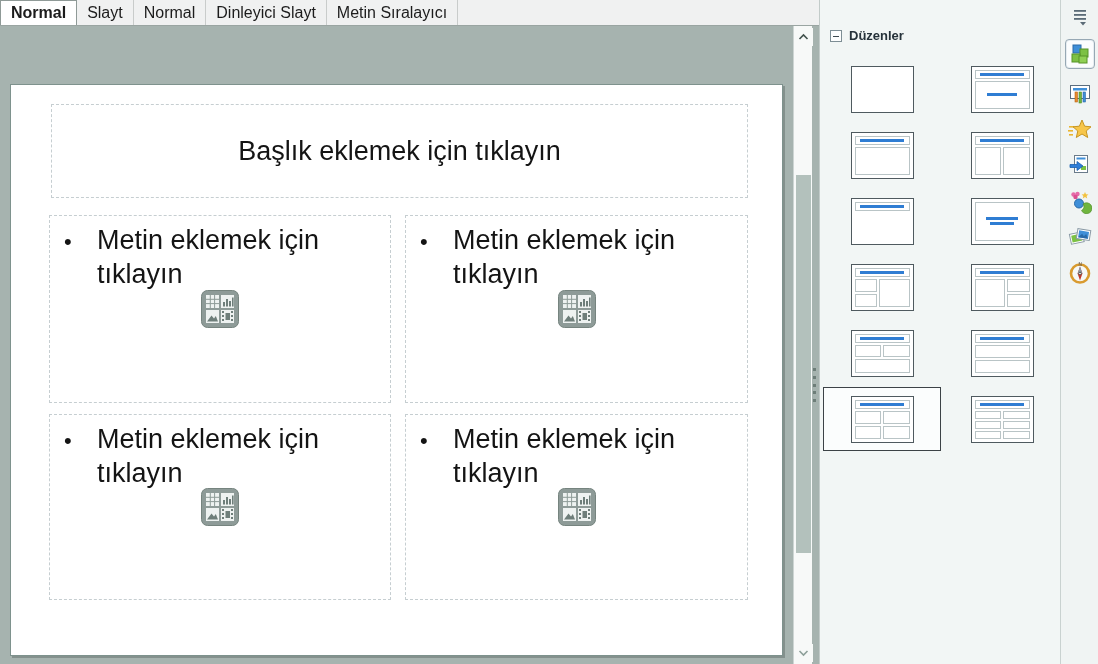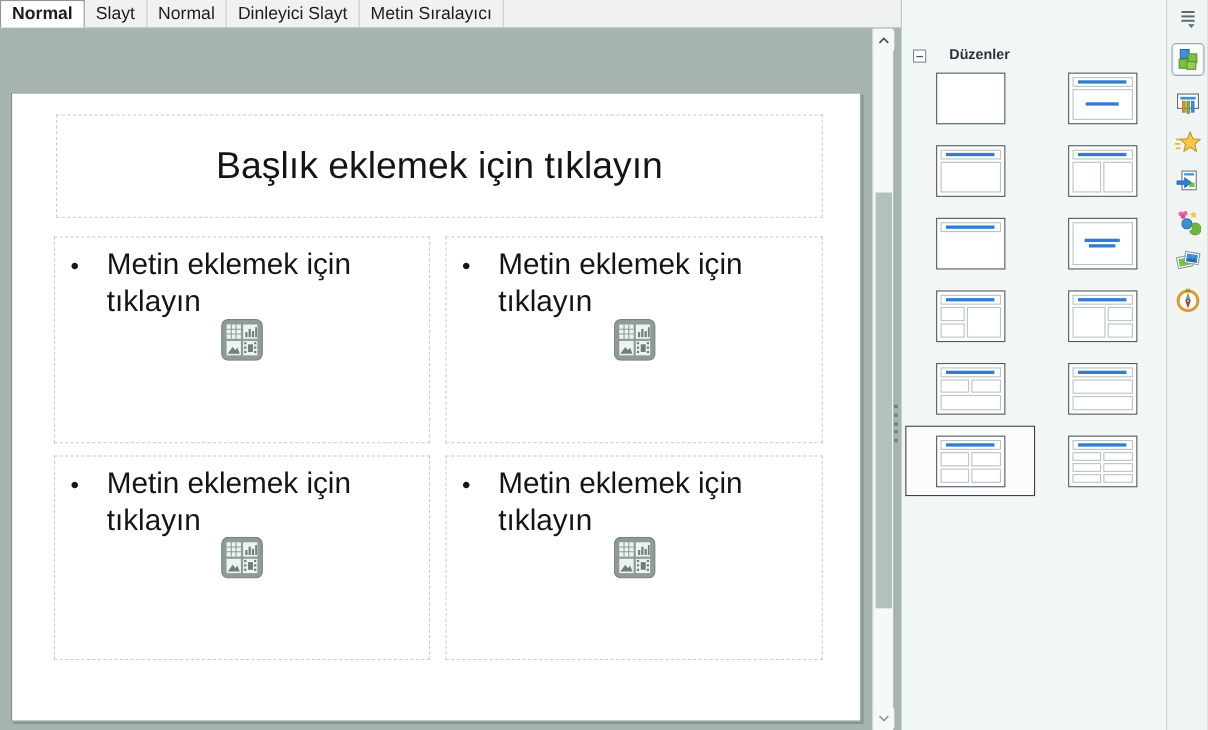--- a/index.html
+++ b/index.html
@@ -13,21 +13,21 @@
   .vtab { padding:0 10px; display:flex; align-items:center; font-size:16px; color:#1c1c1c;
           border-right:1px solid #c9cccb; cursor:default; white-space:nowrap; }
   .vtab.active { background:#ffffff; font-weight:bold; border:1px solid #8f9a97; border-bottom:none; }
 
   
   .workspace { position:absolute; left:0; top:26px; width:793px; height:638px; background:#a6b3af; }
   .slide { position:absolute; left:10px; top:58px; width:773px; height:572px; background:#ffffff;
            border:1px solid #7e928d; box-shadow:2px 2px 0 rgba(90,105,100,.45); }
   .ph { position:absolute; border:1px dashed #c6ced1; }
   .ph-title { left:40px; top:19px; width:697px; height:94px; display:flex; align-items:center; justify-content:center; }
-  .ph-title span { font-size:34px; color:#141414; letter-spacing:0px; }
+  .ph-title span { font-size:27px; color:#141414; letter-spacing:0px; }
   .content-box { padding:7px 10px 0 14px; font-size:27px; color:#141414; line-height:34px; }
   .cb-tl { left:38px;  top:130px; width:342px; height:188px; }
   .cb-tr { left:394px; top:130px; width:343px; height:188px; }
   .cb-bl { left:38px;  top:329px; width:342px; height:186px; }
   .cb-br { left:394px; top:329px; width:343px; height:186px; }
   .cb-text { display:flex; }
   .cb-bullet { font-size:22px; width:33px; flex:none; padding-top:2px; }
   .ph-icon { position:absolute; left:50%; top:50%; transform:translate(-50%,-50%); width:38px; height:38px; cursor:pointer; }
 
   
@@ -38,21 +38,21 @@
   .splitter-dots { position:absolute; left:813px; top:342px; width:4px; height:34px;
                    display:flex; flex-direction:column; justify-content:space-between; }
   .splitter-dots i { display:block; width:3px; height:3px; background:#6d7d78; }
 
   
   .panel { position:absolute; left:819px; top:0; width:241px; height:664px; background:#f2f6f5; border-left:1px solid #c2cbc9; }
   .panel-header { position:absolute; left:0; top:0; width:100%; height:30px; }
   .panel-title { position:absolute; left:24px; top:8px; font-size:13px; font-weight:bold; color:#26323a; }
   .panel-close { position:absolute; right:12px; top:5px; width:18px; height:18px; font-size:15px; color:#4e5a60;
                  display:flex; align-items:center; justify-content:center; cursor:pointer; }
-  .section-row { position:absolute; left:10px; top:42px; display:flex; align-items:flex-end; gap:21px; }
+  .section-row { position:absolute; left:10px; top:28px; display:flex; align-items:center; gap:7px; }
   .collapse-box { width:12px; height:12px; border:1px solid #7e8e95; background:#fdfefe; position:relative; cursor:pointer; }
   .collapse-box i { position:absolute; left:2px; top:5px; width:6px; height:1px; background:#3d4a50; }
   .section-label { font-size:13px; font-weight:bold; color:#26323a; }
 
   
   .layout-cell { position:absolute; width:118px; height:64px; display:flex; align-items:center; justify-content:center; cursor:pointer; }
   .layout-cell.hovered { border:1px solid #3c4246; background:#fbfdfd; }
   .thumb { width:63px; height:47px; background:#ffffff; border:1px solid #4f5a5f; padding:3px;
            display:flex; flex-direction:column; gap:2px; }
   .t-title { height:9px; flex:none; border:1px solid #b9c4c6; display:flex; align-items:center; justify-content:center; }

